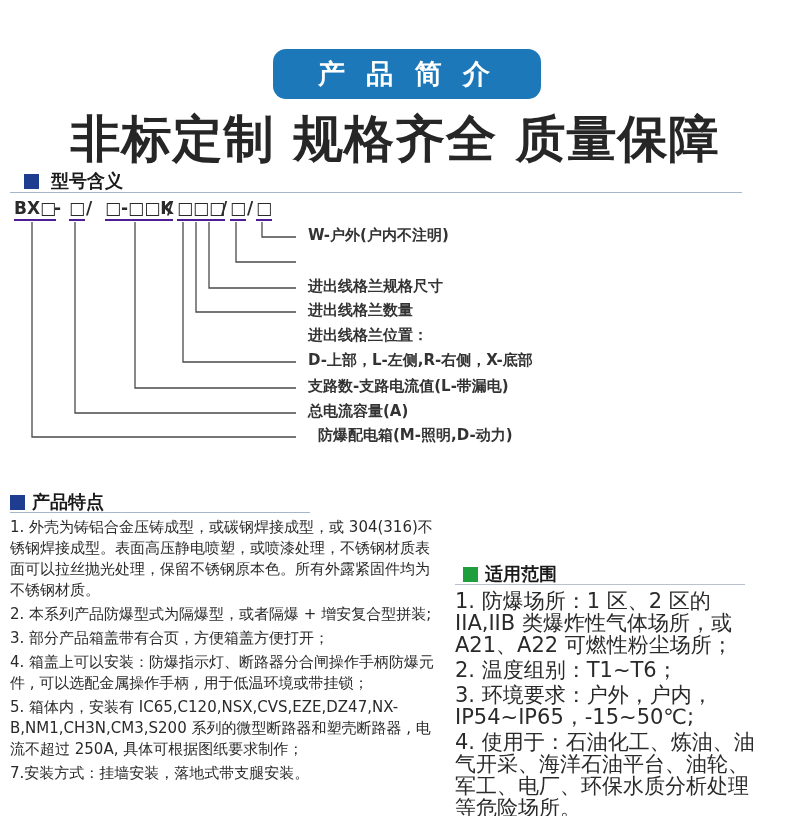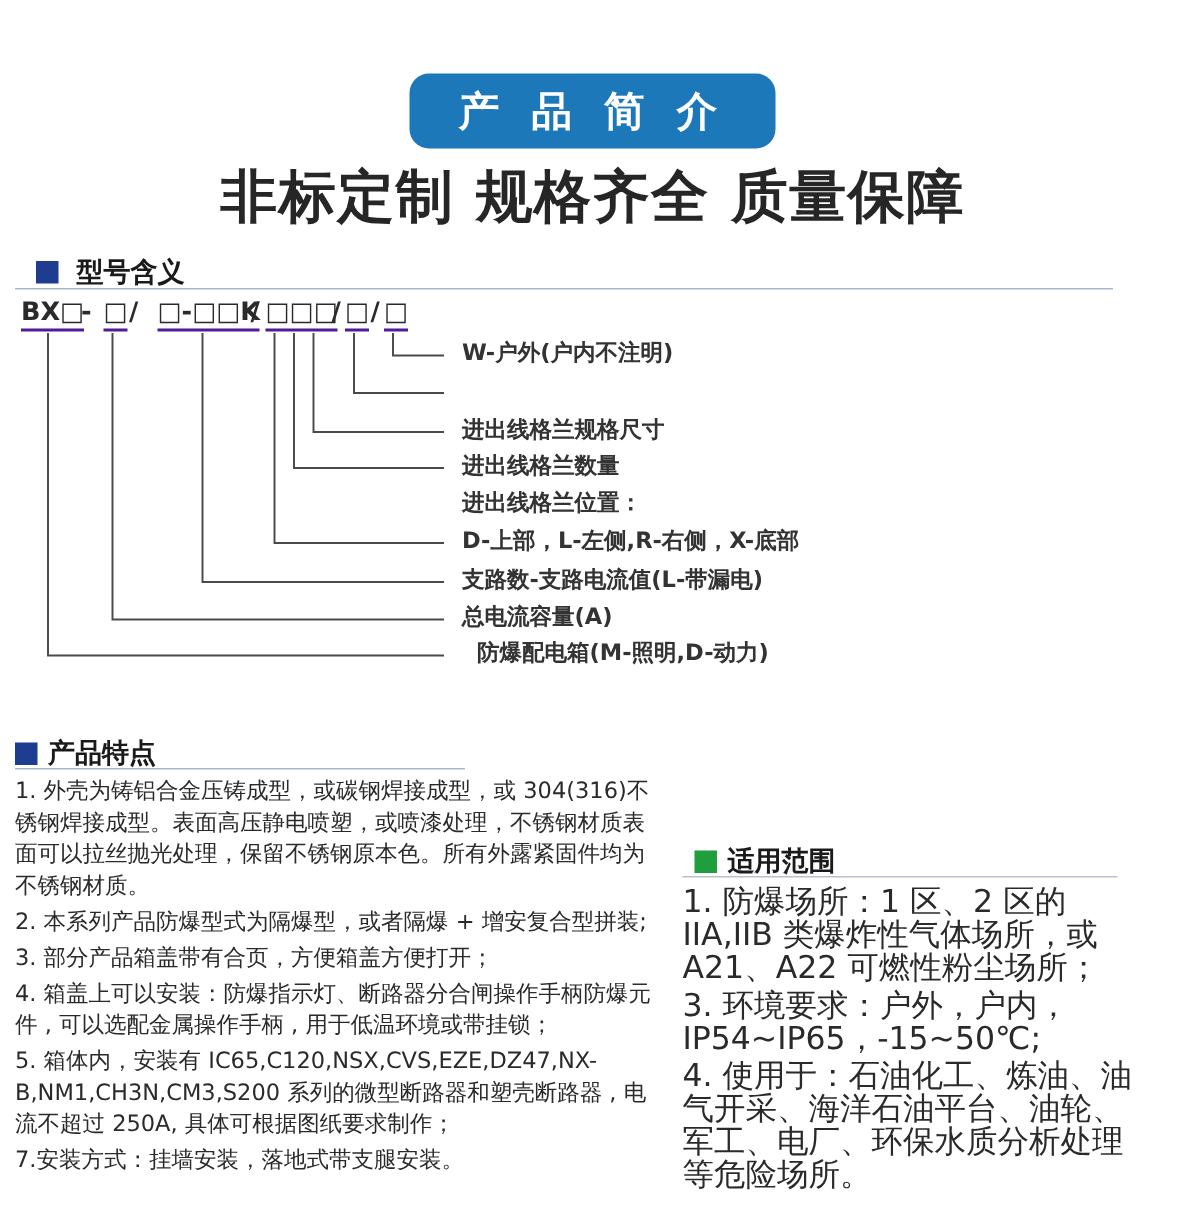--- a/index.html
+++ b/index.html
@@ -1,24 +1,24 @@
 <!DOCTYPE html>
 <html><head>
 <meta charset="utf-8">
 <style>
   html,body{margin:0;padding:0;background:#fff;}
   .page{position:relative;width:790px;height:816px;background:#ffffff;overflow:hidden;
         font-family:"DejaVu Sans","Liberation Sans",sans-serif;color:#2a2a2a;}
   
-  .banner{position:absolute;left:273px;top:49px;width:244px;height:50px;background:#1c78b8;
+  .banner{position:absolute;left:273px;top:49px;width:268px;height:50px;background:#1c78b8;
           border-radius:13px;display:flex;align-items:center;justify-content:center;}
   .banner span{color:#ffffff;font-size:27px;font-weight:bold;letter-spacing:6px;white-space:pre;}
   
   .headline{position:absolute;left:0;top:106px;width:790px;text-align:center;
-            font-size:38px;font-weight:bold;color:#262626;letter-spacing:1px;}
+            font-size:50px;font-weight:bold;color:#262626;letter-spacing:1px;}
   
   .sec-head{position:absolute;display:flex;align-items:center;gap:7px;
             font-size:18px;font-weight:bold;color:#1a1a1a;}
   .sq{display:inline-block;width:15px;height:15px;}
   .sq-navy{background:#1e3d91;}
   .sq-green{background:#1f9e3d;}
   .rule{position:absolute;height:0;border-top:1px solid #a7b6ca;}
   .rule-gray{border-top:1px solid #b9c2cc;}
   
   .codeseg{position:absolute;top:198px;font-size:17px;font-weight:bold;color:#2a2a2a;white-space:pre;}
@@ -102,17 +102,18 @@
   </div>
 
   <div class="sec-head" style="left:463px;top:562px;">
     <span class="sq sq-green"></span>
     <span>适用范围</span>
   </div>
   <div class="rule rule-gray" style="left:455px;top:584px;width:290px;"></div>
 
   <div class="scope">
     <p>1. 防爆场所：1 区、2 区的 IIA,IIB 类爆炸性气体场所，或 A21、A22 可燃性粉尘场所；</p>
+    <p>2. 温度组别：T1~T6；</p>
     <p>3. 环境要求：户外，户内，IP54~IP65，-15~50℃;</p>
     <p>4. 使用于：石油化工、炼油、油气开采、海洋石油平台、油轮、军工、电厂、环保水质分析处理等危险场所。</p>
   </div>
 
 </div>
 
 </body></html>

